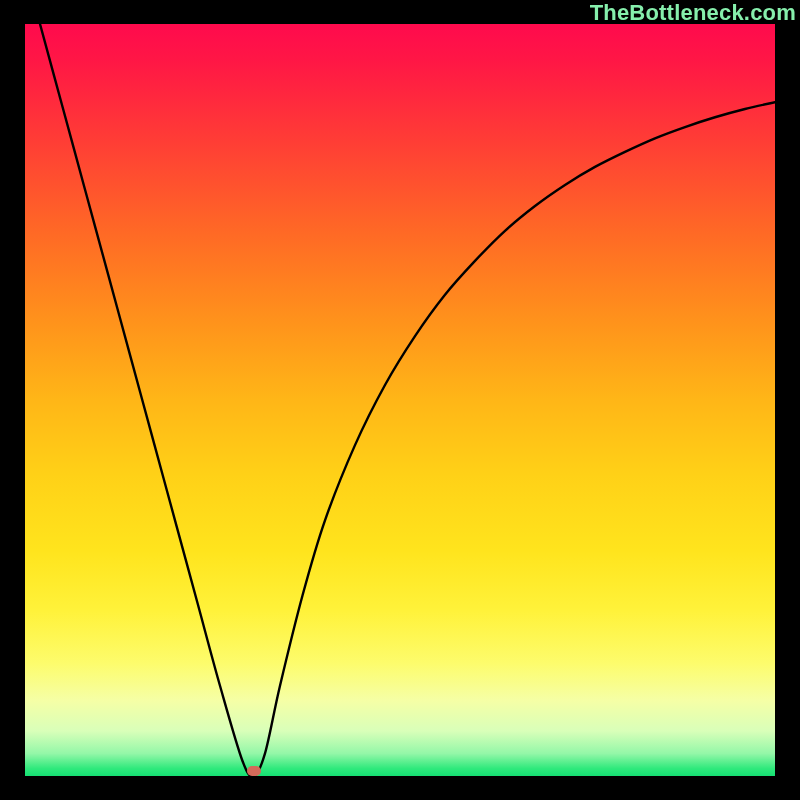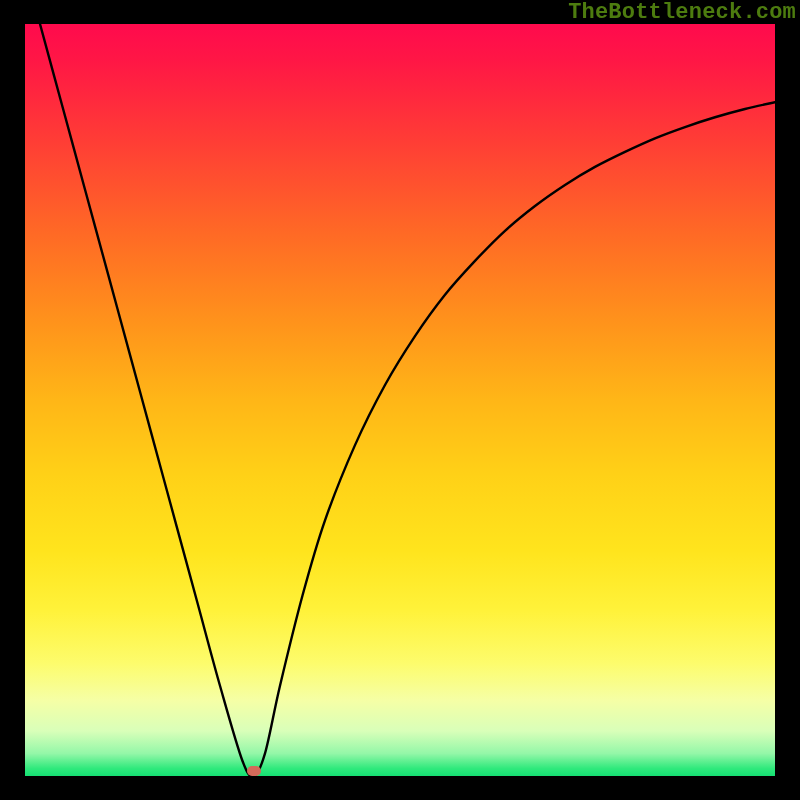--- a/index.html
+++ b/index.html
@@ -46,25 +46,24 @@
       #d9ffb9 94%,
       #94f7a8 97%,
       #2fe97c 99%,
       #15e073 100%
     );
   }
   .watermark {
     position: absolute;
     top: 0px;
     right: 4px;
-    color: #4d7c0f;
+    color: #86efac;
     font-size: 22px;
     font-weight: 600;
     letter-spacing: 0.2px;
-    font-family: Liberation Mono, monospace;
   }
   .curve-svg {
     position: absolute;
     inset: 0;
   }
   .marker {
     position: absolute;
     width: 14px;
     height: 10px;
     background: #d46a5a;

